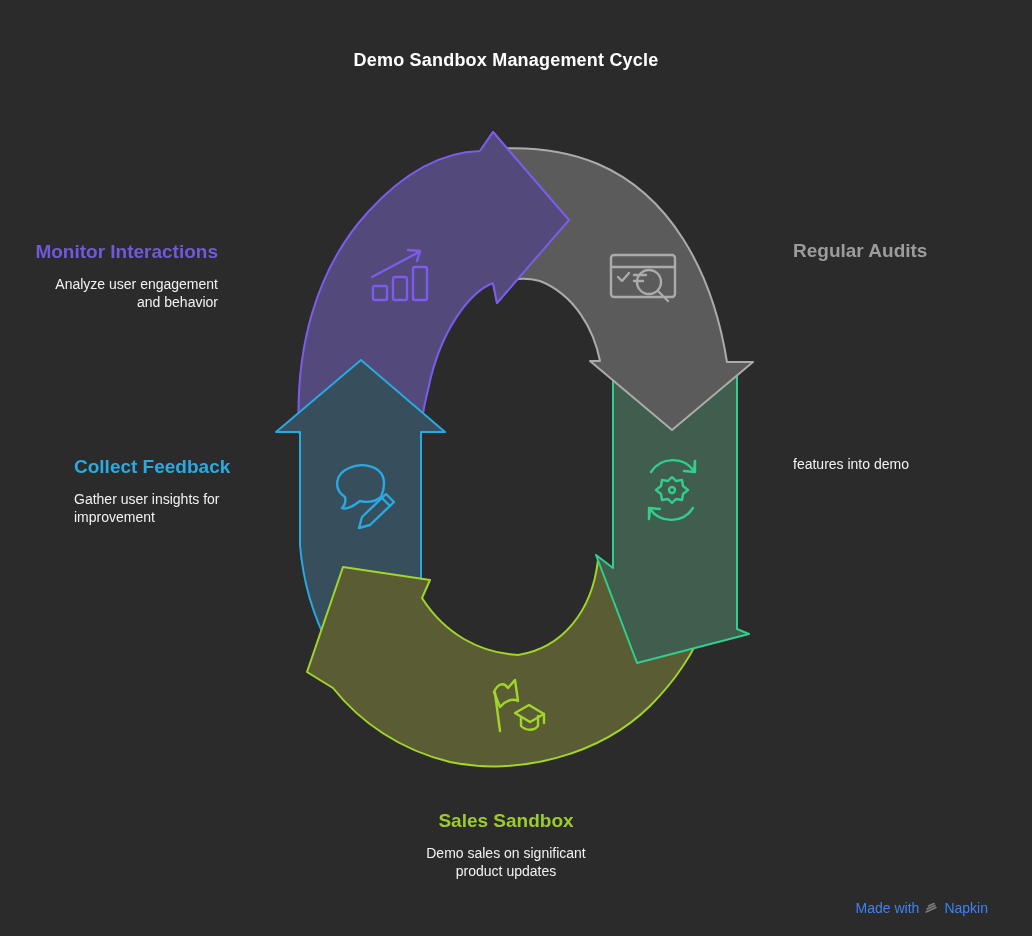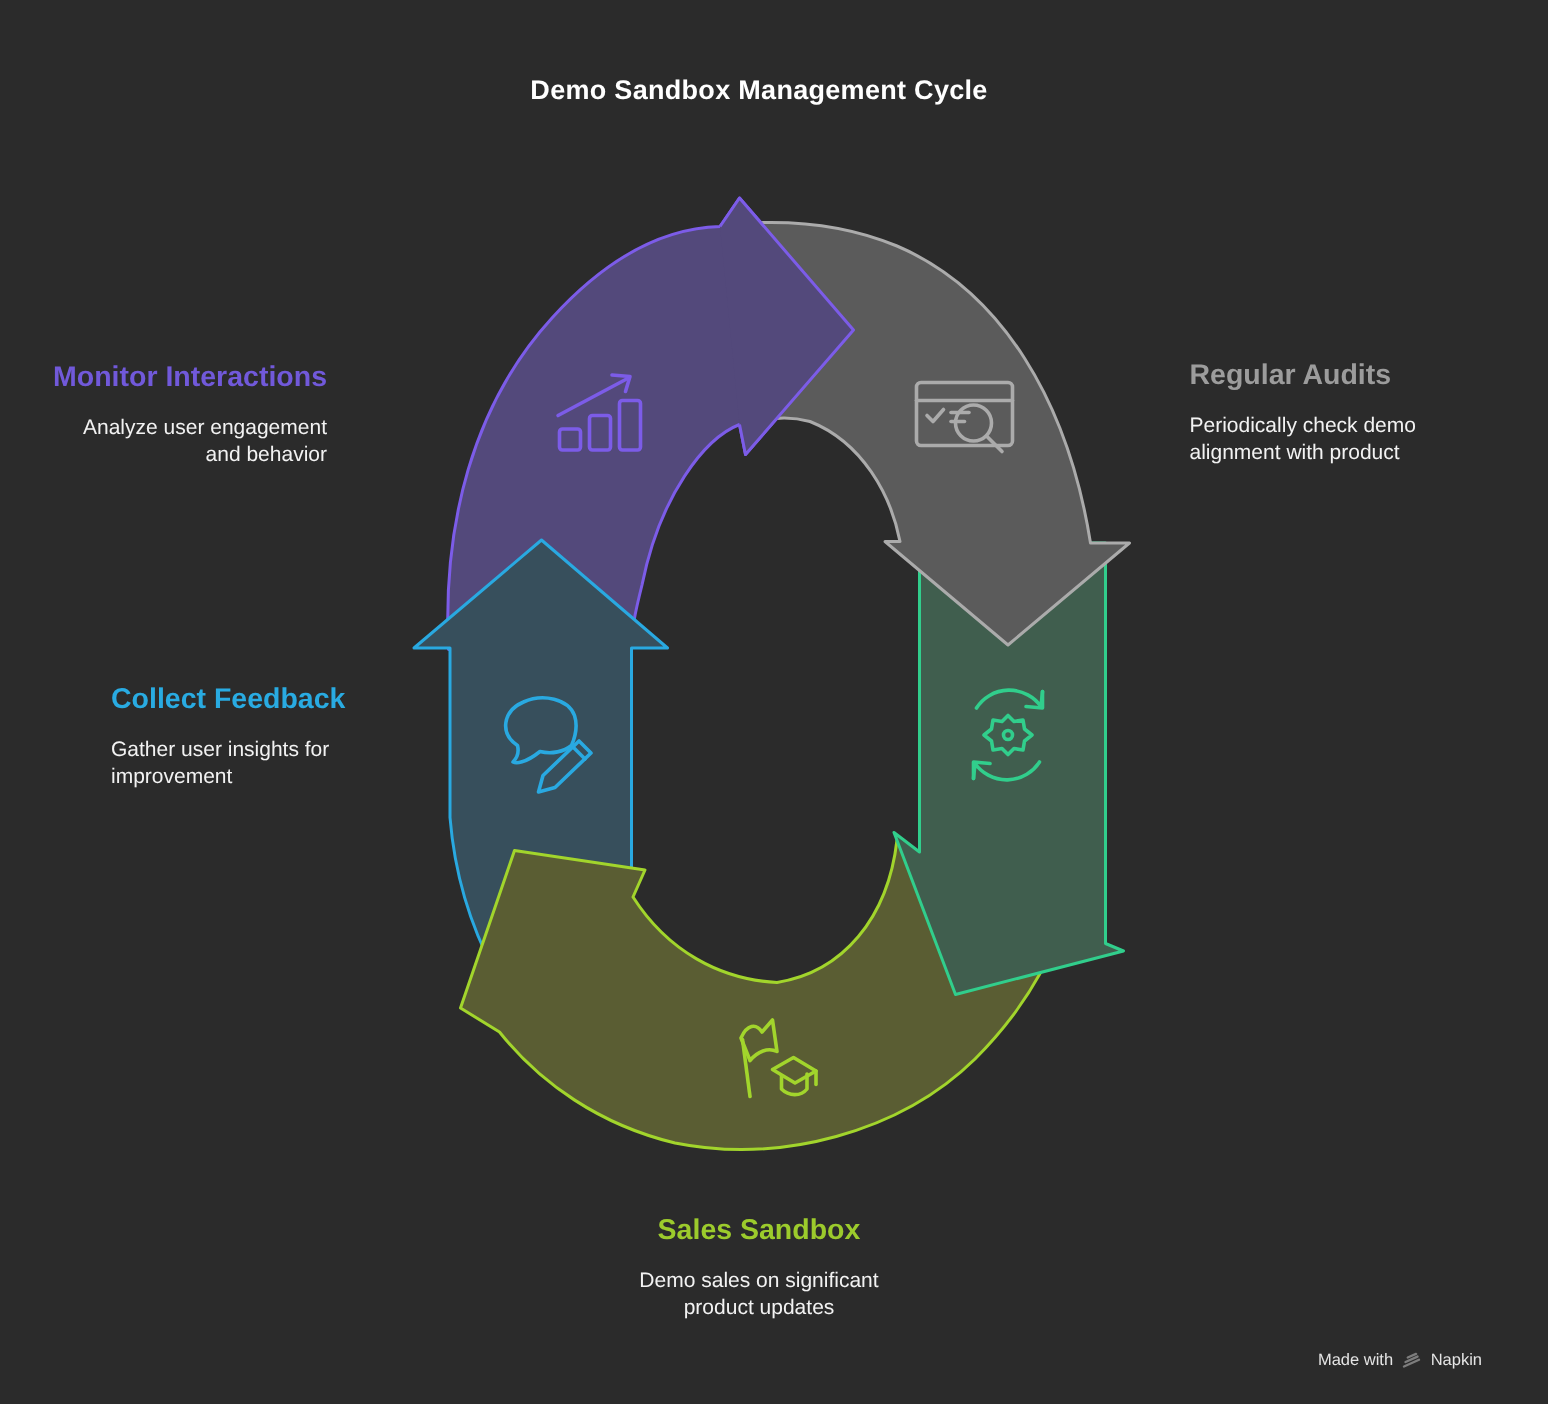--- a/index.html
+++ b/index.html
@@ -15,21 +15,21 @@
   .stage-label{position:absolute;}
   .stage-label h3{margin:0 0 13px 0;font-size:19px;font-weight:bold;line-height:22px;}
   .stage-label .body{color:#f2f2f2;font-size:14px;line-height:17.5px;}
   .label-monitor{right:794px;top:241px;width:300px;text-align:right;}
   .label-audits{left:793px;top:240px;width:240px;text-align:left;}
   .label-feedback{left:74px;top:456px;width:240px;text-align:left;}
   .label-updates{left:793px;top:456px;width:240px;text-align:left;}
   .label-training{left:0;right:0;top:810px;margin:auto;width:320px;text-align:center;}
   .watermark{
     position:absolute;right:24px;top:900px;display:flex;align-items:center;gap:5px;
-    color:#e5e5e5;font-size:11px;
+    color:#3b82f6;font-size:14px;
   }
   .watermark .brand{margin-left:1px;}
   svg .shape{stroke-width:2;stroke-linejoin:round;}
   svg .icon{fill:none;stroke-width:2.4;stroke-linecap:round;stroke-linejoin:round;}
 </style>
 </head>
 <body>
 <div class="canvas">
 
   <div class="page-title">Demo Sandbox Management Cycle</div>
@@ -119,28 +119,25 @@
   <div class="stage-label label-monitor">
     <h3 style="color: rgb(113, 89, 218);">Monitor Interactions</h3>
     <div class="body">
       <div>Analyze user engagement</div>
       <div>and behavior</div>
     </div>
   </div>
 
   <div class="stage-label label-audits">
     <h3 style="color: rgb(156, 156, 156);">Regular Audits</h3>
-    <div class="body">
-      <div>Periodically check demo</div>
-      <div>alignment with product</div>
-    </div>
   </div>
 
   <div class="stage-label label-updates">
     <div class="body">
+      <div>features into demo</div>
     </div>
   </div>
 
   <div class="stage-label label-training">
     <h3 style="color: rgb(156, 203, 44);">Sales Sandbox</h3>
     <div class="body">
       <div>Demo sales on significant</div>
       <div>product updates</div>
     </div>
   </div>

